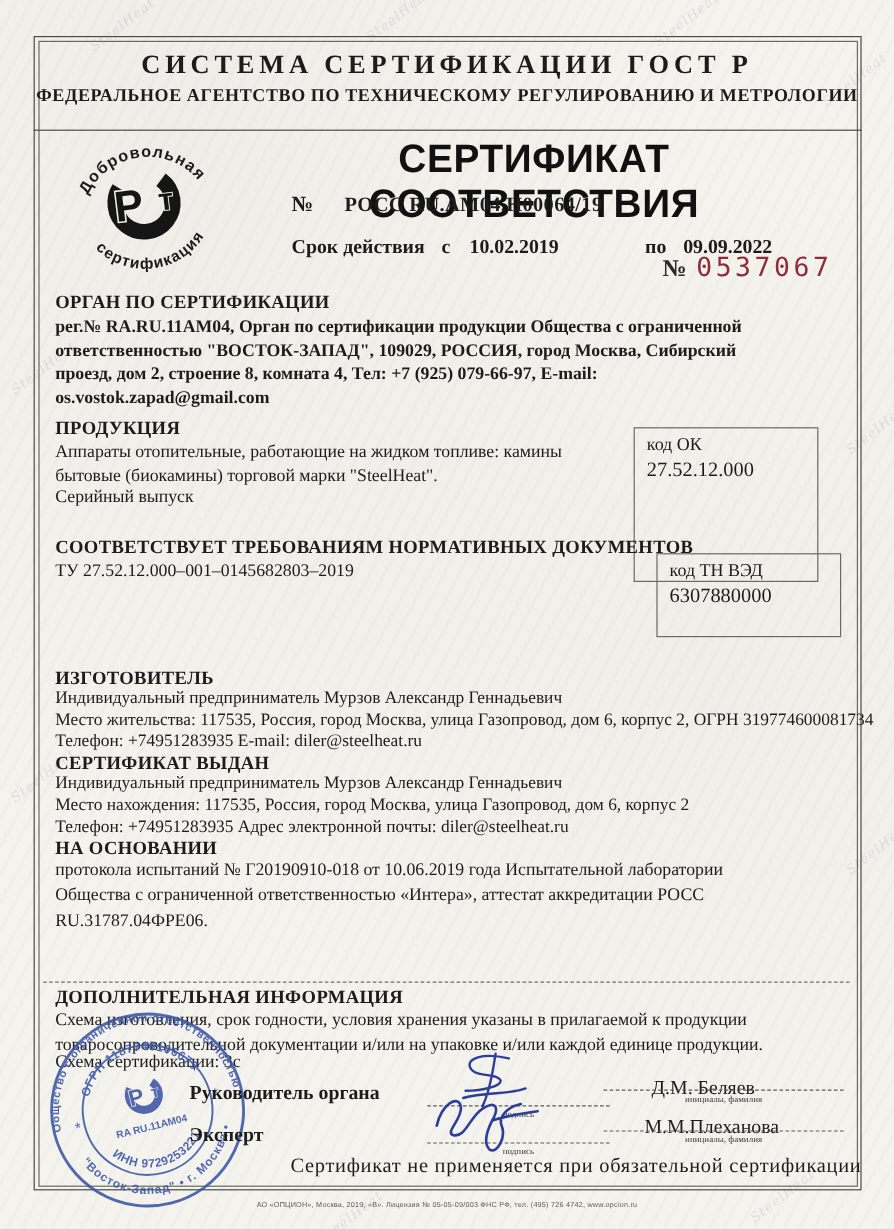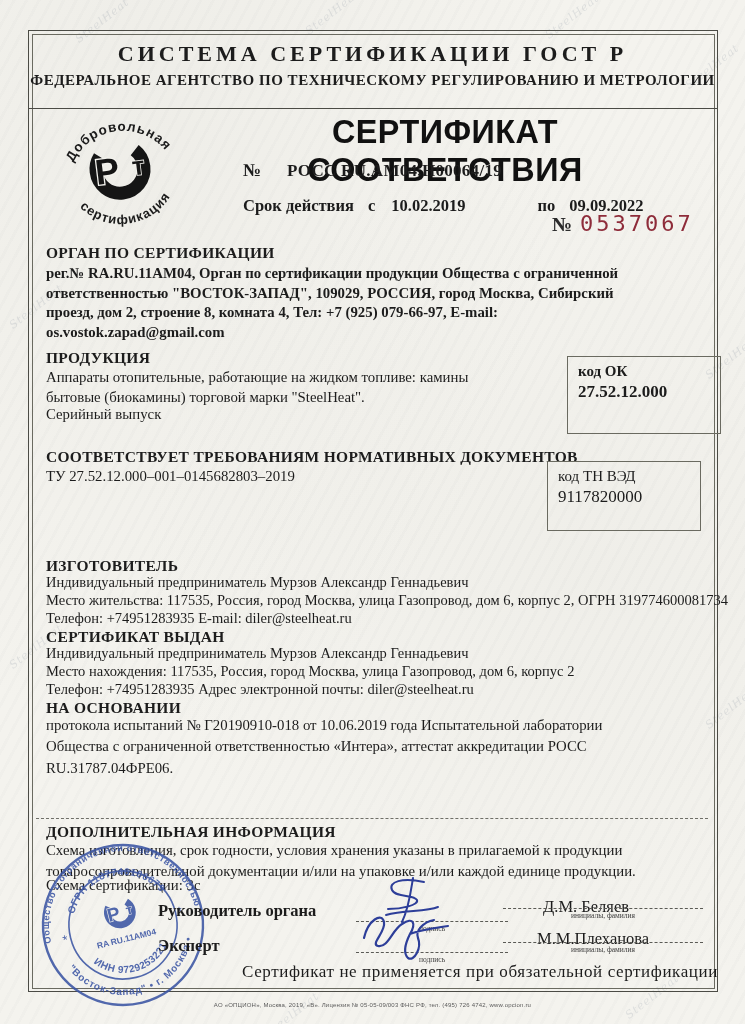--- a/index.html
+++ b/index.html
@@ -112,31 +112,31 @@
     <span class="no">№</span><span class="digits">0537067</span>
   </div>
 
   <div class="abs sec-h" style="left:46px; top:244px;">ОРГАН ПО СЕРТИФИКАЦИИ</div>
   <div class="abs body-t" style="left:46px; top:264px; width:600px;font-weight:bold;">рег.№ RA.RU.11АМ04, Орган по сертификации продукции Общества с ограниченной ответственностью "ВОСТОК-ЗАПАД", 109029, РОССИЯ, город Москва, Сибирский проезд, дом 2, строение 8, комната 4, Тел: +7 (925) 079-66-97, E-mail: os.vostok.zapad@gmail.com</div>
 
   <div class="abs sec-h" style="left:46px; top:349px;">ПРОДУКЦИЯ</div>
   <div class="abs body-t" style="left:46px; top:368px; width:440px;">Аппараты отопительные, работающие на жидком топливе: камины бытовые (биокамины) торговой марки "SteelHeat".</div>
   <div class="abs body-t" style="left:46px; top:405px;">Серийный выпуск</div>
 
-  <div class="abs code-box" style="left:567px; top:356px; width:154px; height:78px;font-weight:bold;">
+  <div class="abs code-box" style="left:528px; top:356px; width:154px; height:129px;">
     <div class="lbl">код ОК</div>
     <div class="val">27.52.12.000</div>
   </div>
 
   <div class="abs sec-h" style="left:46px; top:448px;">СООТВЕТСТВУЕТ ТРЕБОВАНИЯМ НОРМАТИВНЫХ ДОКУМЕНТОВ</div>
   <div class="abs body-t" style="left:46px; top:467px;">ТУ 27.52.12.000–001–0145682803–2019</div>
 
   <div class="abs code-box" style="left:547px; top:461px; width:154px; height:70px;">
     <div class="lbl">код ТН ВЭД</div>
-    <div class="val">9117820000</div>
+    <div class="val">6307880000</div>
   </div>
 
   <div class="abs sec-h" style="left:46px; top:557px;">ИЗГОТОВИТЕЛЬ</div>
   <div class="abs nowrap" style="left:46px; top:574px;">Индивидуальный предприниматель Мурзов Александр Геннадьевич</div>
   <div class="abs nowrap" style="left:46px; top:592px;">Место жительства: 117535, Россия, город Москва, улица Газопровод, дом 6, корпус 2, ОГРН 319774600081734</div>
   <div class="abs nowrap" style="left:46px; top:610px;">Телефон: +74951283935 E-mail: diler@steelheat.ru</div>
 
   <div class="abs sec-h" style="left:46px; top:628px;">СЕРТИФИКАТ ВЫДАН</div>
   <div class="abs nowrap" style="left:46px; top:645px;">Индивидуальный предприниматель Мурзов Александр Геннадьевич</div>
   <div class="abs nowrap" style="left:46px; top:663px;">Место нахождения: 117535, Россия, город Москва, улица Газопровод, дом 6, корпус 2</div>

